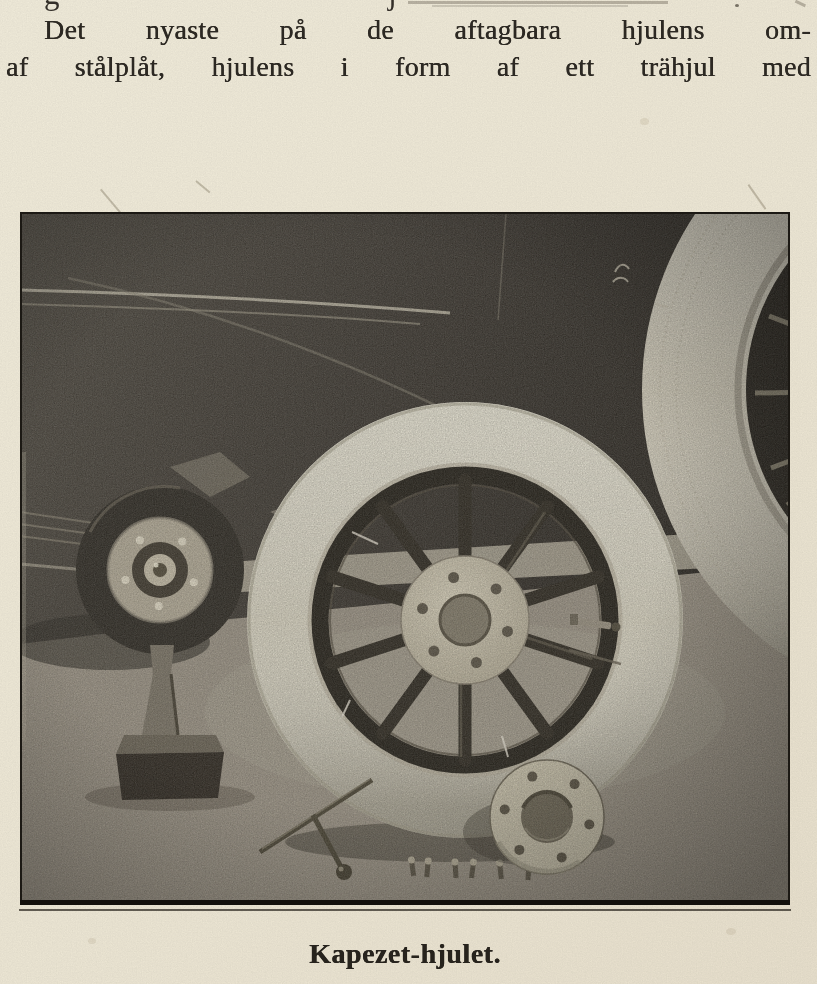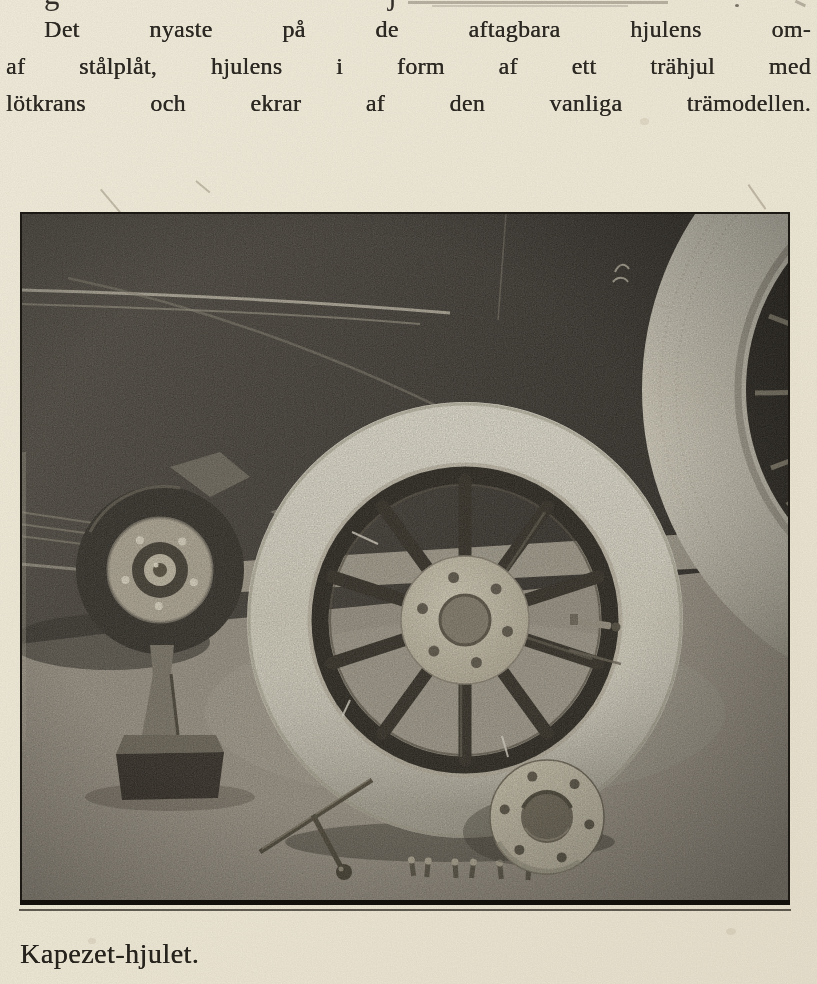--- a/index.html
+++ b/index.html
@@ -6,31 +6,31 @@
   body{
     width:817px;height:984px;position:relative;overflow:hidden;
     background:linear-gradient(135deg,#efead9 0%,#ece6d4 55%,#e7dfcc 100%);
     font-family:"Liberation Serif", serif;
   }
   .remnant{position:absolute;left:0;top:0;width:817px;height:13px;overflow:hidden;}
   .remnant span{position:absolute;top:-24px;font-size:31px;color:#35302a;}
   .smudge{position:absolute;background:rgba(70,62,50,.32);}
   .bodytext{position:absolute;left:6px;top:11px;width:805px;color:#2e2a24;}
   .tline{
-    font-size:24px;line-height:37px;letter-spacing:.3px;
+    font-size:28px;line-height:37px;letter-spacing:.3px;
     text-align:justify;text-align-last:justify;white-space:nowrap;
     text-shadow:.35px 0 0 currentColor;
   }
   .tline.indent{padding-left:38px;}
   .photo{position:absolute;left:20px;top:212px;width:770px;height:693px;background:#3b3731;}
   .photo svg{display:block;}
   .underline-rule{position:absolute;left:19px;top:909px;width:772px;height:2px;background:rgba(32,28,21,.68);}
   .caption{
-    position:absolute;left:20px;top:938px;width:770px;text-align:left;
-    font-weight:normal;font-size:28px;letter-spacing:.5px;color:#28241e;
+    position:absolute;left:20px;top:938px;width:770px;text-align:center;
+    font-weight:bold;font-size:28px;letter-spacing:.5px;color:#28241e;
     text-shadow:.3px 0 0 currentColor;
   }
   .scratch{position:absolute;background:rgba(120,110,88,.38);}
   .fox{position:absolute;border-radius:50%;background:rgba(158,136,104,.16);}
   .dotmark{position:absolute;width:4px;height:3px;border-radius:50%;background:rgba(60,53,43,.65);}
   .pagegrain{position:absolute;left:0;top:0;pointer-events:none;}
 </style>
 </head>
 <body>
 
@@ -39,21 +39,20 @@
   <span style="left:388px">j</span>
   <div class="smudge" style="left:408px;top:1px;width:260px;height:2.5px"></div>
   <div class="smudge" style="left:432px;top:5px;width:196px;height:2px;opacity:.6"></div>
   <div class="smudge" style="left:795px;top:2px;width:11px;height:2.5px;transform:rotate(25deg)"></div>
 </div>
 <div class="dotmark" style="left:735px;top:4px"></div>
 
 <div class="bodytext">
   <div class="tline indent">Det nyaste på de aftagbara hjulens om-</div>
   <div class="tline">af stålplåt, hjulens i form af ett trähjul med</div>
-  <div class="tline">lötkrans och ekrar af den vanliga trämodellen.</div>
 </div>
 
 <div class="scratch" style="left:112px;top:185px;width:1.5px;height:38px;transform:rotate(-40deg)"></div>
 <div class="scratch" style="left:202px;top:178px;width:1.5px;height:18px;transform:rotate(-50deg)"></div>
 <div class="scratch" style="left:756px;top:182px;width:1.5px;height:30px;transform:rotate(-35deg)"></div>
 <div class="fox" style="left:640px;top:118px;width:9px;height:7px"></div>
 <div class="fox" style="left:88px;top:938px;width:8px;height:6px"></div>
 <div class="fox" style="left:726px;top:928px;width:10px;height:7px"></div>
 
 <div class="photo">

